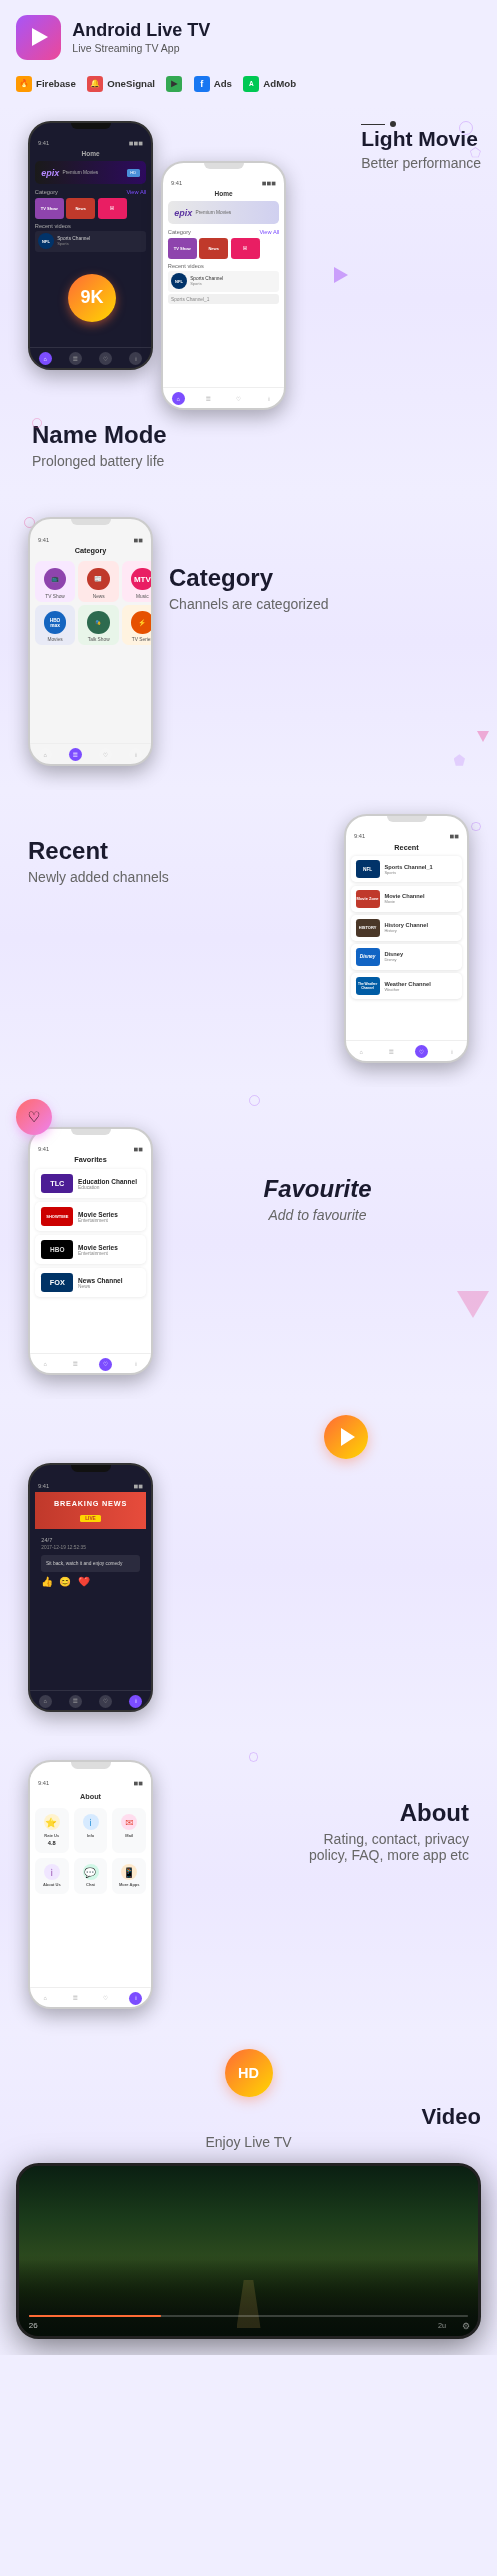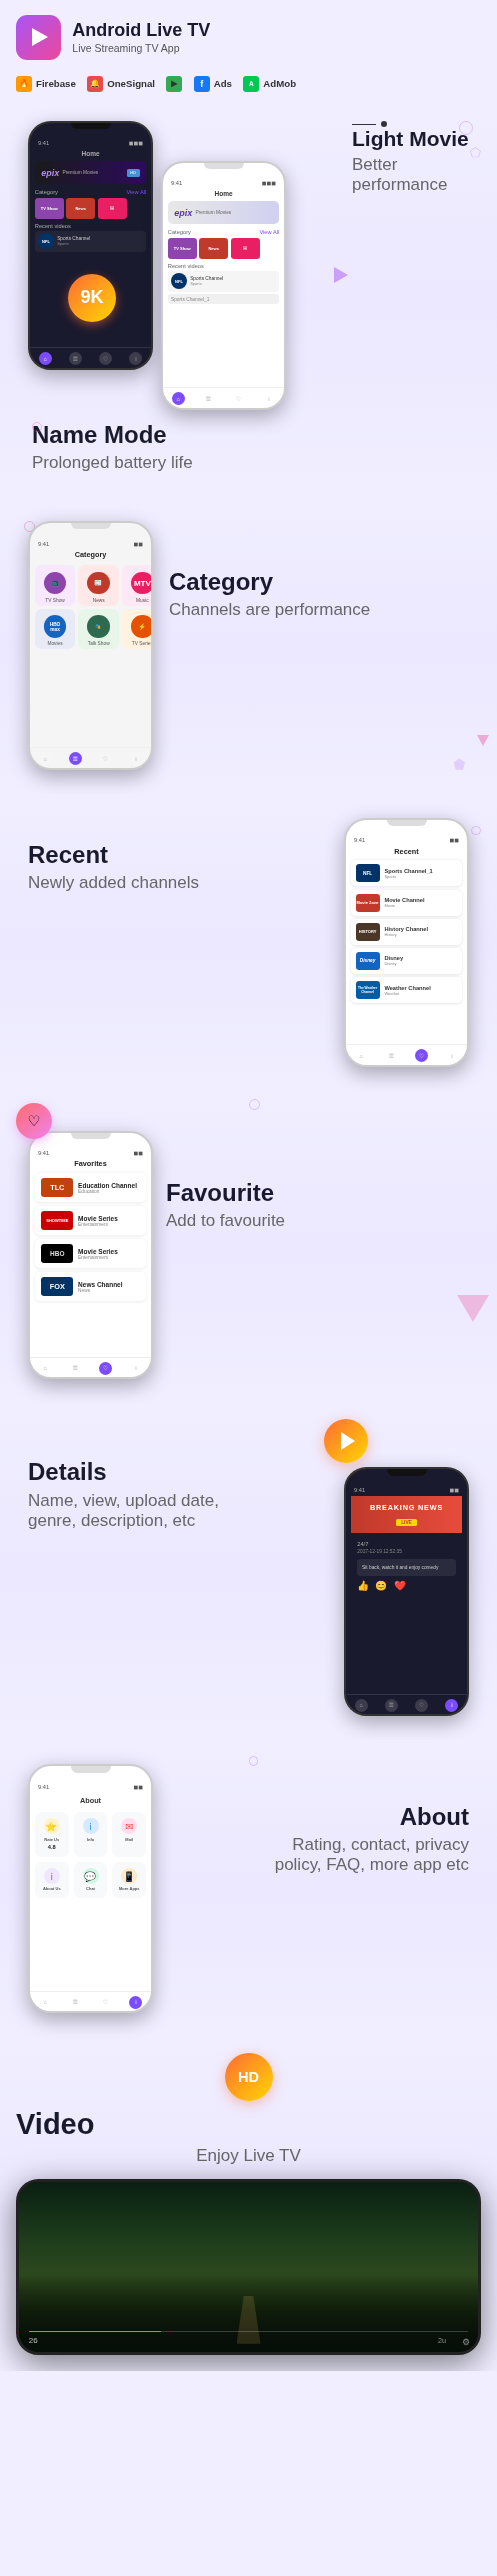--- a/index.html
+++ b/index.html
@@ -183,21 +183,21 @@
       width: 48px; height: 48px;
       display: flex; align-items: center; justify-content: center;
       box-shadow: 0 3.2px 9.7px rgba(255,107,53,0.5);
       z-index: 10;
     }
     .section-title {
       font-size: 24px; font-weight: 800; color: #1a1a2e;
       line-height: 1.1;
     }
     .section-subtitle {
-      font-size: 17px; color: #666; margin-top: 4.8px;
+      font-size: 14px; color: #666; margin-top: 4.8px;
     }
     .cat-grid {
       display: grid;
       grid-template-columns: repeat(3, 1fr);
       gap: 3.2px;
       margin-bottom: 4px;
     }
     .cat-item {
       border-radius: 6.5px;
       padding: 6.5px 3.2px 3.2px 3.2px;
@@ -296,21 +296,21 @@
       box-shadow: 0 3.2px 13px rgba(255,107,53,0.4);
       margin: 0 auto 8px auto;
     }
 
     .section-block {
       padding: 16px;
       position: relative;
     }
 
     
-    .tlc-logo { background: #c2410c; }
+    .tlc-logo { background: #4c1d95; }
     .showtime-logo { background: #cc0000; }
     .hbo-logo { background: #000; }
     .fox-logo { background: #003366; }
 
     
     .history-logo { background: #4a3728; font-size: 4px; }
     .disney-logo { background: #1164c4; }
     .weather-logo { background: #005ca5; }
 
     
@@ -536,21 +536,21 @@
           <div class="nav-dot">⌂</div>
           <div class="nav-dot light-active">☰</div>
           <div class="nav-dot">♡</div>
           <div class="nav-dot">ℹ</div>
         </div>
       </div>
     </div>
 
     <div style="flex:1; padding-top:48px;">
       <h2 class="section-title">Category</h2>
-      <p class="section-subtitle">Channels are performance</p>
+      <p class="section-subtitle">Channels are categorized</p>
     </div>
   </div>
 </div>
 
 <div class="section-block bg-gradient-section" style="position:relative;">
 
   <div style="position:absolute; top:32px; right:16px; width:9.7px;height:9.7px;border-radius:50%;border:1.6px solid #a855f7;opacity:0.3;"></div>
 
   <div style="display:flex; gap:11px; padding: 8px 12px;">
 
@@ -678,42 +678,37 @@
         </div>
         <div class="phone-nav light">
           <div class="nav-dot">⌂</div>
           <div class="nav-dot">☰</div>
           <div class="nav-dot light-active">♡</div>
           <div class="nav-dot">ℹ</div>
         </div>
       </div>
     </div>
 
-    <div style="flex:1; padding-top:65px; text-align:left;">
+    <div style="flex:1; padding-top:65px; text-align:center;font-style:italic;">
       <h2 class="section-title">Favourite</h2>
       <p class="section-subtitle">Add to favourite</p>
     </div>
   </div>
 </div>
 
 <div class="section-block bg-gradient-section" style="position:relative; min-height: 258px;">
 
   <div style="position:absolute; top:16px; right:129px; z-index:10;">
     <div style="width:44px;height:44px;background:linear-gradient(135deg,#ff6b35,#ffd700);border-radius:50%;display:flex;align-items:center;justify-content:center;box-shadow:0 3.2px 13px rgba(255,107,53,0.4);">
       <div style="width:0;height:0;border-top:9px solid transparent;border-bottom:9px solid transparent;border-left:14.5px solid white;margin-left:3.2px;"></div>
     </div>
   </div>
 
   <div style="display:flex; gap:13px; padding:8px 12px;">
 
-    <div style="flex:1; padding-top:32px;">
-      <h2 class="section-title">Details</h2>
-      <p class="section-subtitle" style="white-space:pre-line;">Name, view, upload date,
-genre, description, etc</p>
-    </div>
 
     <div>
       <div class="phone-mockup" style="width:125px; margin-top:40px;">
         <div class="phone-notch"></div>
         <div class="phone-screen details-screen">
           <div class="phone-status-bar">
             <span style="color:#aaa;">9:41</span>
               <span style="color:#aaa;">◼◼</span>
           </div>
 
@@ -807,21 +802,21 @@
     <div style="flex:1; padding-top:40px; text-align:right;">
       <h2 class="section-title">About</h2>
       <p class="section-subtitle" style="white-space:pre-line;">Rating, contact, privacy
 policy, FAQ, more app etc</p>
     </div>
   </div>
 </div>
 
 <div class="video-section bg-gradient-section">
   <div class="hd-badge">HD</div>
-  <h2 class="section-title" style="text-align:left;font-size:29px;">Video</h2>
+  <h2 class="section-title" style="text-align:right;font-size:22px;">Video</h2>
   <p class="section-subtitle" style="text-align:center;margin-bottom:13px;">Enjoy Live TV</p>
 
   <div style="position:relative;border-radius:22.6px;overflow:hidden;background:#111;border:3.2px solid #222;box-shadow:0 8px 32px rgba(0,0,0,0.5);">
 
     <div style="width:100%;height:170px;background:linear-gradient(180deg, #0a1f12 0%, #1a3a1a 30%, #2d4a1e 55%, #1a2d0e 75%, #111 100%);position:relative;overflow:hidden;">
 
       <div style="position:absolute;bottom:0;left:0;right:0;height:81px;background:linear-gradient(180deg,transparent,#050e07);"></div>
 
       <div style="position:absolute;bottom:8px;left:50%;transform:translateX(-50%);width:24px;height:48px;background:rgba(255,200,100,0.15);clip-path:polygon(30% 0%,70% 0%,100% 100%,0% 100%);"></div>
 

